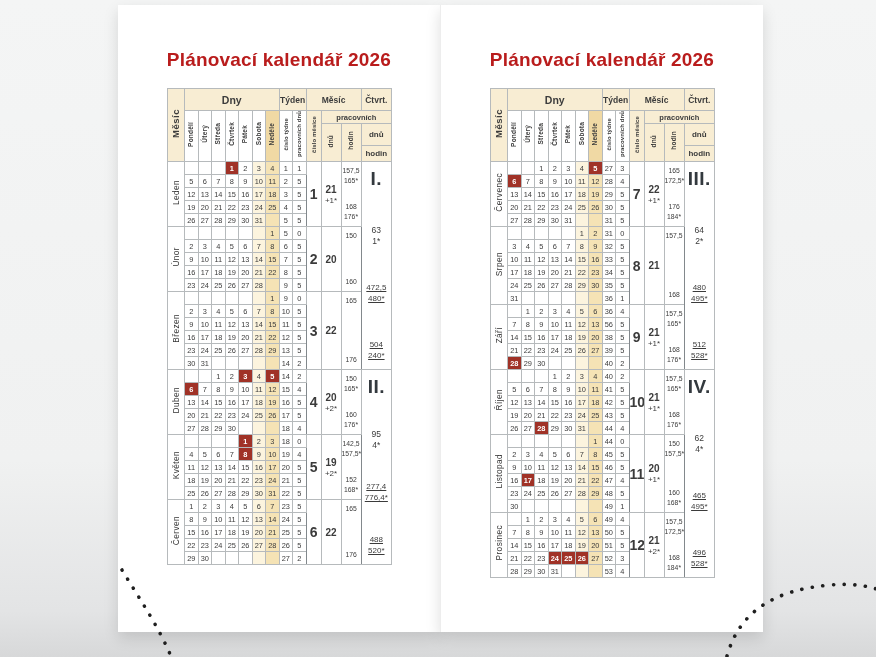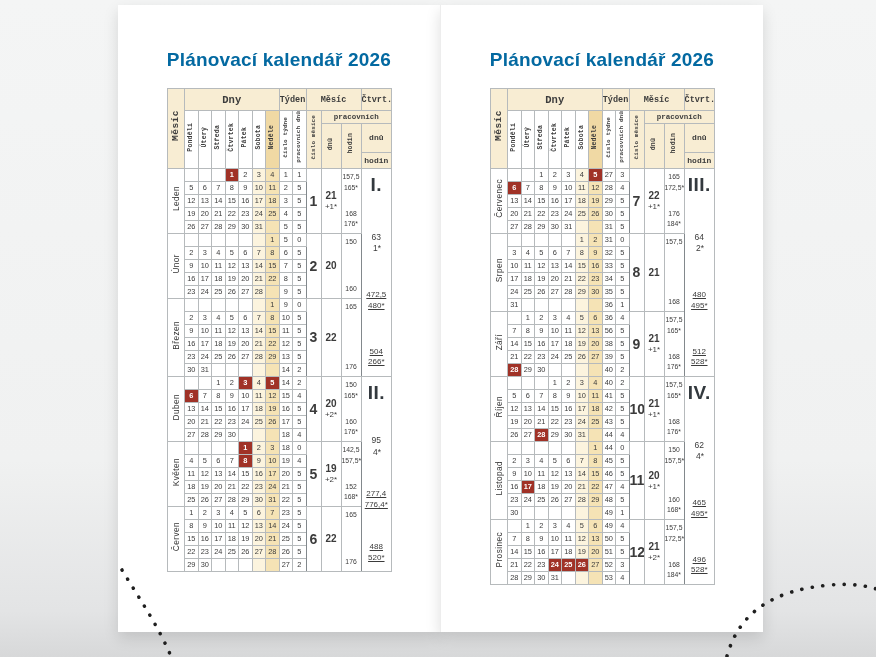--- a/index.html
+++ b/index.html
@@ -6,28 +6,28 @@
   body{
     width:876px;height:657px;position:relative;overflow:hidden;
     background:linear-gradient(180deg,#f4f5f5 0%,#f0f1f1 70%,#e3e4e5 93%,#d7d8d9 100%);
     font-family:"Liberation Sans","DejaVu Sans",sans-serif;
   }
   .card{position:absolute;top:5px;width:322px;height:627px;background:#ffffff;
         box-shadow:0 6px 14px rgba(0,0,0,.13);}
   .card-left{left:118px;}
   .card-right{left:440px;border-left:1px solid #ededed;}
   .title{position:absolute;top:44px;left:0;width:100%;text-align:center;margin:0;
-         font-size:19px;font-weight:700;color:#0369a1;letter-spacing:.2px;}
+         font-size:19px;font-weight:700;color:#b91c1c;letter-spacing:.2px;}
   .tbl{position:absolute;left:49px;top:83px;}
 
   table{border-collapse:collapse;table-layout:fixed;width:224px;
         border:1.5px solid #596066;color:#3b3b3b;}
   th,td{border:1px solid #b6babc;padding:0;text-align:center;vertical-align:middle;
         overflow:hidden;font-weight:normal;}
-  th{font-weight:600;color:#3c3c3c;font-family:Liberation Mono, monospace;}
+  th{font-weight:600;color:#3c3c3c;}
   .hdr{background:#f8edd3;}
   .wh{background:#ffffff;}
   .sunh{background:#f0d9a4;}
   .gsep{border-left:1.3px solid #82888c;}
   tr.mstart>td{border-top:1.3px solid #82888c;}
 
   .vert{writing-mode:vertical-rl;transform:rotate(180deg);display:inline-block;line-height:1;}
   .sz10{font-size:9.5px;font-weight:700;letter-spacing:.5px;}
   .sz7{font-size:6.5px;letter-spacing:.2px;}
   .sz6{font-size:6px;letter-spacing:.1px;}
@@ -44,21 +44,21 @@
   .mname{background:#fff;}
   .mname-t{font-size:8.3px;letter-spacing:.4px;color:#333;}
   .mnum-t{font-size:14px;font-weight:700;}
   .mdays-n{font-size:10px;font-weight:600;line-height:1.1;}
   .mdays-s{font-size:8px;margin-top:1px;}
   .mhours{vertical-align:middle;}
   .mhours-in{display:flex;flex-direction:column;justify-content:space-between;padding:2px 0;}
   .hgrp{font-size:6.8px;line-height:1.5;}
   .q-in{display:flex;flex-direction:column;justify-content:space-between;align-items:center;padding:4px 0 6px;}
   .q-num{font-size:19px;font-weight:700;letter-spacing:.5px;color:#33393e;}
-  .q-days{font-size:8.5px;line-height:1.35;text-align:right;}
+  .q-days{font-size:8.5px;line-height:1.35;}
   .q-h{font-size:8px;line-height:1.35;text-decoration:underline;}
 
   .footer{position:absolute;left:0;top:556px;width:100%;text-align:center;
           font-size:8.6px;line-height:1.5;color:#4a4a4a;}
   .footer .note{margin-top:9px;font-size:8.2px;}
   .arcs{position:absolute;left:0;top:0;pointer-events:none;}
 </style>
 </head>
 <body>
 
@@ -149,21 +149,21 @@
                 <div class="q-days">
                   <div>63</div>
                   <div>1*</div>
                 </div>
                 <div class="q-h">
                   <div>472,5</div>
                   <div>480*</div>
                 </div>
                 <div class="q-h">
                   <div>504</div>
-                  <div>266*</div>
+                  <div>240*</div>
                 </div>
               </div>
             </td>
           </tr>
           <tr>
             <td class="day gsep">5</td>
             <td class="day">6</td>
             <td class="day">7</td>
             <td class="day">8</td>
             <td class="day">9</td>

